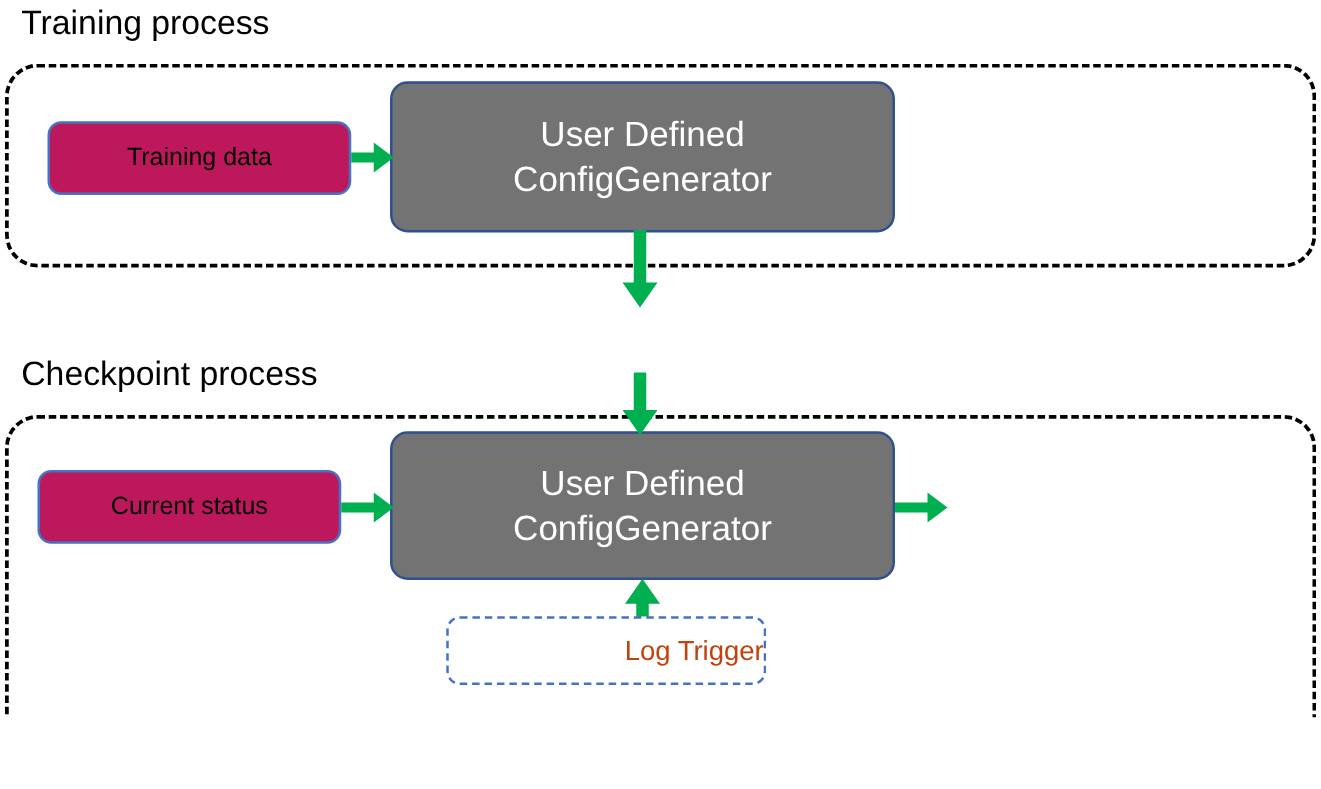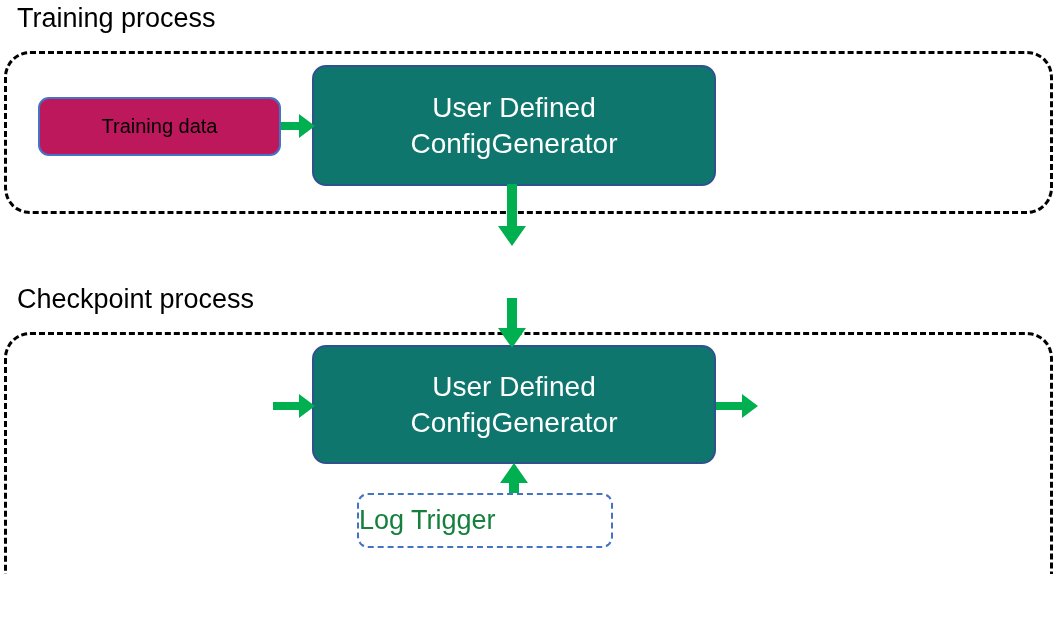--- a/index.html
+++ b/index.html
@@ -67,21 +67,21 @@
   }
   #box-training-data { left: 38px;  top: 97px;  width: 243px; height: 59px; }
   #box-checkpoint    { left: 394px; top: 244px; width: 239px; height: 56px; }
   #box-current-status{ left: 30px;  top: 376px; width: 243px; height: 59px; }
   #box-output-config { left: 754px; top: 376px; width: 261px; height: 59px; }
 
   
   .process-box {
     position: absolute;
     box-sizing: border-box;
-    background: #0f766e;
+    background: #737373;
     border: 2px solid #2F528F;
     border-radius: 14px;
     display: flex;
     flex-direction: column;
     align-items: center;
     justify-content: center;
     color: #ffffff;
     font-size: 28px;
     line-height: 1.28;
     white-space: nowrap;
@@ -92,23 +92,23 @@
 
   
   .trigger-box {
     position: absolute;
     box-sizing: border-box;
     background: #ffffff;
     border: 2px dashed #4472C4;
     border-radius: 11px;
     display: flex;
     align-items: center;
-    justify-content: flex-start;
-    color: #15803d;
-    font-size: 27px;
+    justify-content: flex-end;
+    color: #c2410c;
+    font-size: 22px;
     white-space: nowrap;
   }
   #box-log-trigger   { left: 357px; top: 493px; width: 256px; height: 55px; z-index: 3; }
   #box-clock-trigger { left: 430px; top: 549px; width: 263px; height: 56px; z-index: 4; }
 
   
   .arrow {
     position: absolute;
     overflow: visible;
     z-index: 2;
@@ -148,20 +148,23 @@
 
 
   <svg class="arrow" id="arrow-checkpoint-to-generator" viewBox="0 0 28 50" xmlns="http://www.w3.org/2000/svg">
     <path d="M9,0 L19,0 L19,30 L28,30 L14,50 L0,30 L9,30 Z" fill="#00B050"></path>
   </svg>
 
   <div class="section-label" id="label-inference">Checkpoint process</div>
 
   <div class="group-container" id="group-inference"></div>
 
+  <div class="node-box" id="box-current-status">
+    <span>Current status</span>
+  </div>
 
   <svg class="arrow" id="arrow-status-to-generator" viewBox="0 0 42 28" xmlns="http://www.w3.org/2000/svg">
     <path d="M0,10 L26,10 L26,2 L42,14 L26,26 L26,18 L0,18 Z" fill="#00B050"></path>
   </svg>
 
   <div class="process-box" id="box-infer-generator">
     <span>User Defined</span>
     <span>ConfigGenerator</span>
   </div>
 

